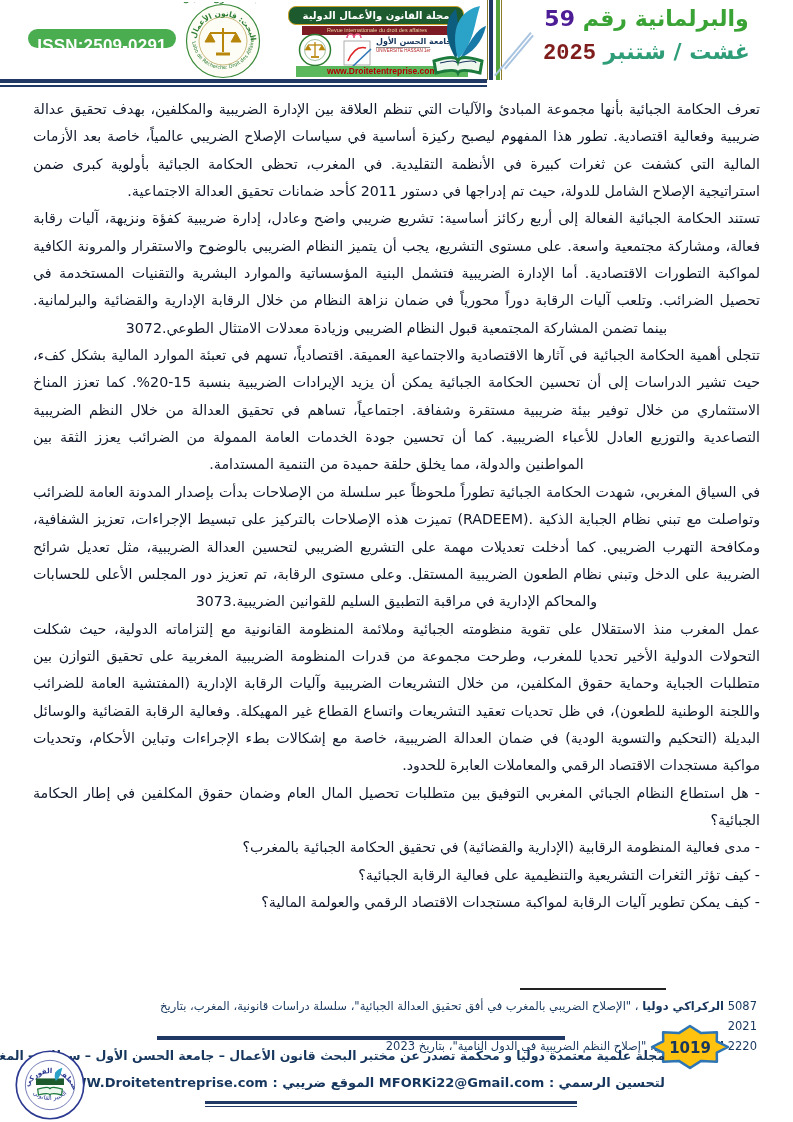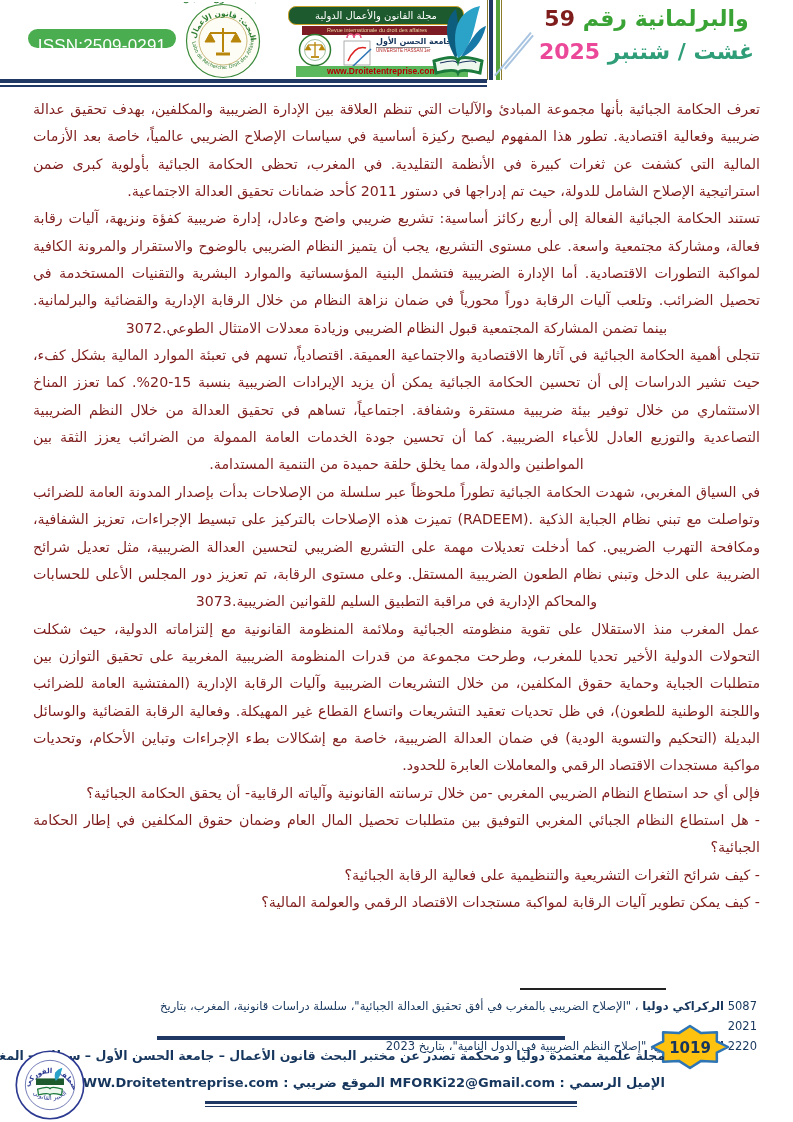--- a/index.html
+++ b/index.html
@@ -2,24 +2,24 @@
 <html lang="ar"><head>
 <meta charset="utf-8">
 <style>
   html,body{margin:0;padding:0;background:#fff;}
   .page{position:relative;width:793px;height:1122px;background:#fff;overflow:hidden;
         font-family:"DejaVu Sans",sans-serif;}
 
   
   .issn-pill{position:absolute;left:28px;top:29px;width:148px;height:19px;background:#4aad4f;
              border-radius:17px;color:#fff;font-family:"Liberation Sans",sans-serif;
-             font-weight:normal;font-size:17px;line-height:33px;text-align:center;letter-spacing:.2px;}
+             font-weight:bold;font-size:17px;line-height:33px;text-align:center;letter-spacing:.2px;}
   .seal-big{position:absolute;left:183px;top:2px;}
   .journal-banner{position:absolute;left:288px;top:6px;width:174px;height:17px;background:#1d5a2e;
-                  border:1px solid #c9a227;border-radius:8px;color:#fff;font-weight:normal;
+                  border:1px solid #c9a227;border-radius:8px;color:#fff;font-weight:bold;
                   font-size:10px;line-height:17px;text-align:center;}
   .revue-strip{position:absolute;left:302px;top:26px;width:150px;height:9px;background:#7d1b24;
                color:#e9d9a0;font-size:5.5px;line-height:9px;text-align:center;font-family:"Liberation Sans",sans-serif;}
   .seal-mini{position:absolute;left:298px;top:33px;}
   .chart-icon{position:absolute;left:340px;top:31px;}
   .univ-block{position:absolute;left:376px;top:37px;width:54px;text-align:center;}
   .univ-ar{color:#17365d;font-size:8px;font-weight:bold;white-space:nowrap;}
   .univ-fr{color:#b22222;font-size:4.5px;border-top:1px solid #888;margin-top:1px;
            font-family:"Liberation Sans",sans-serif;white-space:nowrap;}
   .site-strip{position:absolute;left:296px;top:66px;width:172px;height:11px;background:#5cb85c;
@@ -28,30 +28,30 @@
   .bird-logo{position:absolute;left:430px;top:5px;}
   .vsep{position:absolute;top:0;height:80px;}
   .vsep.g1{left:487px;width:1px;background:#8a7a2a;}
   .vsep.navy{left:489px;width:4px;background:#1f3864;}
   .vsep.green{left:496px;width:4px;background:#57a33b;}
   .vsep.g2{left:501px;width:1px;background:#8a7a2a;}
   .header-rule{position:absolute;left:0;top:79px;width:487px;height:4px;background:#1f3864;}
   .header-rule2{position:absolute;left:0;top:85px;width:487px;height:2px;background:#1f3864;}
   .issue-block{position:absolute;left:505px;top:6px;width:283px;text-align:center;}
   .issue-line1{color:#3aa335;font-weight:bold;font-size:22px;white-space:nowrap;}
-  .issue-number{color:#7f1d1d;}
+  .issue-number{color:#4c1d95;}
   .issue-line2{margin-top:8px;color:#2f9e78;font-weight:bold;font-size:22px;white-space:nowrap;}
-  .issue-year{color:#ec4899;}
+  .issue-year{color:#7f1d1d;font-family:Liberation Mono, monospace;}
   .slash{position:absolute;background:#a8c4e0;width:1.5px;transform:rotate(40deg);}
   .slash.s1{left:512px;top:26px;height:56px;}
   .slash.s2{left:518px;top:30px;height:44px;}
 
   
   .body-text{position:absolute;top:96px;right:33px;left:33px;direction:rtl;text-align:justify;
-             color:#7f1d1d;font-size:14.2px;line-height:27.35px;}
+             color:#0f172a;font-size:14.2px;line-height:27.35px;}
   .body-text p{margin:0;}
   .center-last{text-align-last:center;}
 
   
   .fn-sep{position:absolute;left:520px;top:988px;width:146px;height:2px;background:#222;}
   .footnotes{position:absolute;right:36px;top:996px;width:620px;direction:rtl;text-align:right;
              color:#17365d;font-size:11.5px;line-height:20px;}
   .fn-rule{position:absolute;left:157px;top:1036px;width:408px;height:3.5px;background:#1f3864;}
   .page-badge{position:absolute;left:650px;top:1024px;}
   .footer-text{position:absolute;left:85px;top:1048px;width:580px;direction:rtl;text-align:center;
@@ -148,23 +148,23 @@
     <div class="slash s1"></div>
     <div class="slash s2"></div>
   </div>
 
   <div class="body-text" dir="rtl">
     <p>تعرف الحكامة الجبائية بأنها مجموعة المبادئ والآليات التي تنظم العلاقة بين الإدارة الضريبية والمكلفين، بهدف تحقيق عدالة ضريبية وفعالية اقتصادية. تطور هذا المفهوم ليصبح ركيزة أساسية في سياسات الإصلاح الضريبي عالمياً، خاصة بعد الأزمات المالية التي كشفت عن ثغرات كبيرة في الأنظمة التقليدية. في المغرب، تحظى الحكامة الجبائية بأولوية كبرى ضمن استراتيجية الإصلاح الشامل للدولة، حيث تم إدراجها في دستور 2011 كأحد ضمانات تحقيق العدالة الاجتماعية.</p>
     <p class="center-last">تستند الحكامة الجبائية الفعالة إلى أربع ركائز أساسية: تشريع ضريبي واضح وعادل، إدارة ضريبية كفؤة ونزيهة، آليات رقابة فعالة، ومشاركة مجتمعية واسعة. على مستوى التشريع، يجب أن يتميز النظام الضريبي بالوضوح والاستقرار والمرونة الكافية لمواكبة التطورات الاقتصادية. أما الإدارة الضريبية فتشمل البنية المؤسساتية والموارد البشرية والتقنيات المستخدمة في تحصيل الضرائب. وتلعب آليات الرقابة دوراً محورياً في ضمان نزاهة النظام من خلال الرقابة الإدارية والقضائية والبرلمانية. بينما تضمن المشاركة المجتمعية قبول النظام الضريبي وزيادة معدلات الامتثال الطوعي.3072</p>
     <p class="center-last">تتجلى أهمية الحكامة الجبائية في آثارها الاقتصادية والاجتماعية العميقة. اقتصادياً، تسهم في تعبئة الموارد المالية بشكل كفء، حيث تشير الدراسات إلى أن تحسين الحكامة الجبائية يمكن أن يزيد الإيرادات الضريبية بنسبة 15-20%. كما تعزز المناخ الاستثماري من خلال توفير بيئة ضريبية مستقرة وشفافة. اجتماعياً، تساهم في تحقيق العدالة من خلال النظم الضريبية التصاعدية والتوزيع العادل للأعباء الضريبية. كما أن تحسين جودة الخدمات العامة الممولة من الضرائب يعزز الثقة بين المواطنين والدولة، مما يخلق حلقة حميدة من التنمية المستدامة.</p>
     <p class="center-last">في السياق المغربي، شهدت الحكامة الجبائية تطوراً ملحوظاً عبر سلسلة من الإصلاحات بدأت بإصدار المدونة العامة للضرائب وتواصلت مع تبني نظام الجباية الذكية .(RADEEM) تميزت هذه الإصلاحات بالتركيز على تبسيط الإجراءات، تعزيز الشفافية، ومكافحة التهرب الضريبي. كما أدخلت تعديلات مهمة على التشريع الضريبي لتحسين العدالة الضريبية، مثل تعديل شرائح الضريبة على الدخل وتبني نظام الطعون الضريبية المستقل. وعلى مستوى الرقابة، تم تعزيز دور المجلس الأعلى للحسابات والمحاكم الإدارية في مراقبة التطبيق السليم للقوانين الضريبية.3073</p>
     <p>عمل المغرب منذ الاستقلال على تقوية منظومته الجبائية وملائمة المنظومة القانونية مع إلتزاماته الدولية، حيث شكلت التحولات الدولية الأخير تحديا للمغرب، وطرحت مجموعة من قدرات المنظومة الضريبية المغربية على تحقيق التوازن بين متطلبات الجباية وحماية حقوق المكلفين، من خلال التشريعات الضريبية وآليات الرقابة الإدارية (المفتشية العامة للضرائب واللجنة الوطنية للطعون)، في ظل تحديات تعقيد التشريعات واتساع القطاع غير المهيكلة. وفعالية الرقابة القضائية والوسائل البديلة (التحكيم والتسوية الودية) في ضمان العدالة الضريبية، خاصة مع إشكالات بطء الإجراءات وتباين الأحكام، وتحديات مواكبة مستجدات الاقتصاد الرقمي والمعاملات العابرة للحدود.</p>
-    <p>فإلى أي حد استطاع النظام الضريبي المغربي -من خلال ترسانته القانونية وآلياته الرقابية- أن يحقق الحكامة الجبائية؟</p>
     <p>- هل استطاع النظام الجبائي المغربي التوفيق بين متطلبات تحصيل المال العام وضمان حقوق المكلفين في إطار الحكامة الجبائية؟</p>
-    <p>- كيف شرائح الثغرات التشريعية والتنظيمية على فعالية الرقابة الجبائية؟</p>
+    <p>- مدى فعالية المنظومة الرقابية (الإدارية والقضائية) في تحقيق الحكامة الجبائية بالمغرب؟</p>
+    <p>- كيف تؤثر الثغرات التشريعية والتنظيمية على فعالية الرقابة الجبائية؟</p>
     <p>- كيف يمكن تطوير آليات الرقابة لمواكبة مستجدات الاقتصاد الرقمي والعولمة المالية؟</p>
   </div>
 
   <div class="fn-sep"></div>
   <div class="footnotes">
     <div>
       <span>5087</span>
       <b>الركراكي دوليا</b><span> ، "الإصلاح الضريبي بالمغرب في أفق تحقيق العدالة الجبائية"، سلسلة دراسات قانونية، المغرب، بتاريخ 2021</span>
     </div>
     <div>
@@ -175,21 +175,21 @@
   <div class="fn-rule"></div>
 
   <svg class="page-badge" width="80" height="46" viewBox="0 0 80 46">
     <polygon points="78,23 66.8,17.3 66.9,8.2 51.1,9.1 40,2 28.9,9.1 13.1,8.2 13.2,17.3 2,23 13.2,28.7 13.1,37.8 28.9,36.9 40,44 51.1,36.9 66.9,37.8 66.8,28.7" fill="#ffc20e" stroke="#2e75b6" stroke-width="2.5" stroke-linejoin="round"></polygon>
     <text x="40" y="28.5" text-anchor="middle" font-size="15" font-weight="bold" fill="#17365d">1019</text>
   </svg>
 
   <div class="footer-text">
     <div class="footer-l1">مجلة علمية معتمدة  دوليا و محكمة تصدر عن مختبر البحث قانون الأعمال – جامعة الحسن الأول – سطات – المغرب</div>
     <div class="footer-l2">
-      <span>الإميل الرسمي :</span>
+      <span>لتحسين الرسمي :</span>
       <span dir="ltr">MFORKi22@Gmail.com</span>
       <span>الموقع ضريبي :</span>
       <span dir="ltr">WWW.Droitetentreprise.com</span>
     </div>
   </div>
   <div class="footer-rule1"></div>
   <div class="footer-rule2"></div>
 
   <svg class="stamp" width="90" height="74" viewBox="0 0 90 90">
     <circle cx="45" cy="45" r="41" fill="#fff" stroke="#2b3990" stroke-width="2"></circle>

